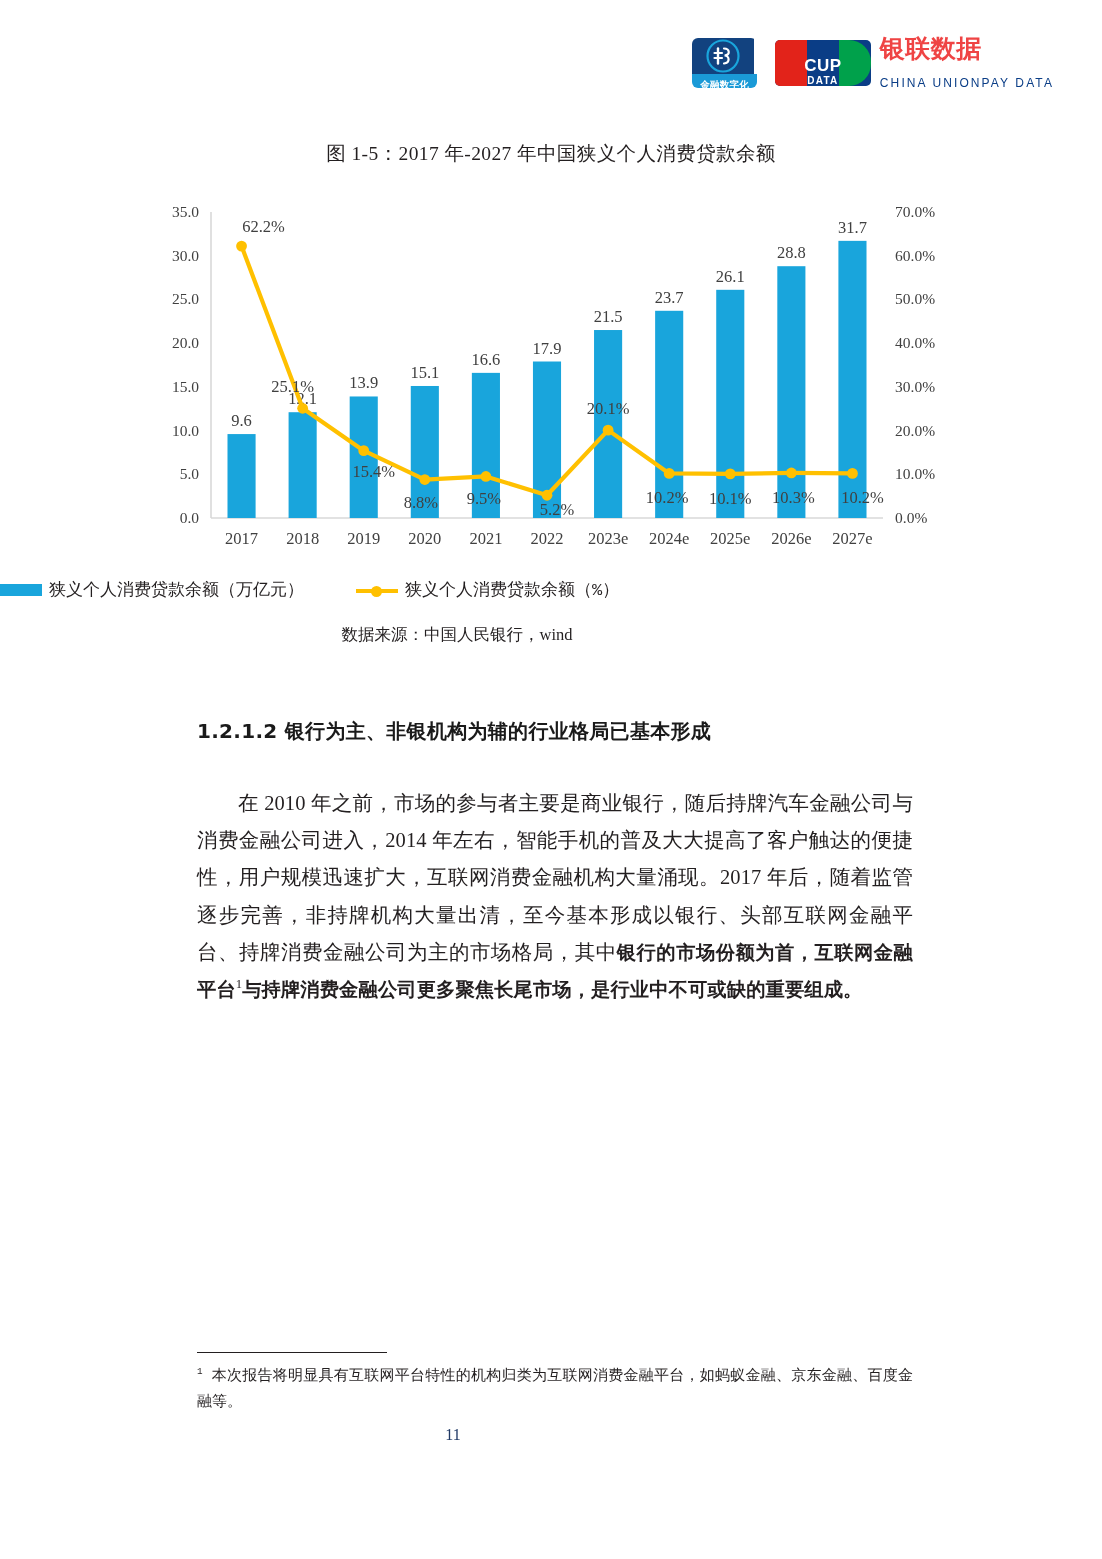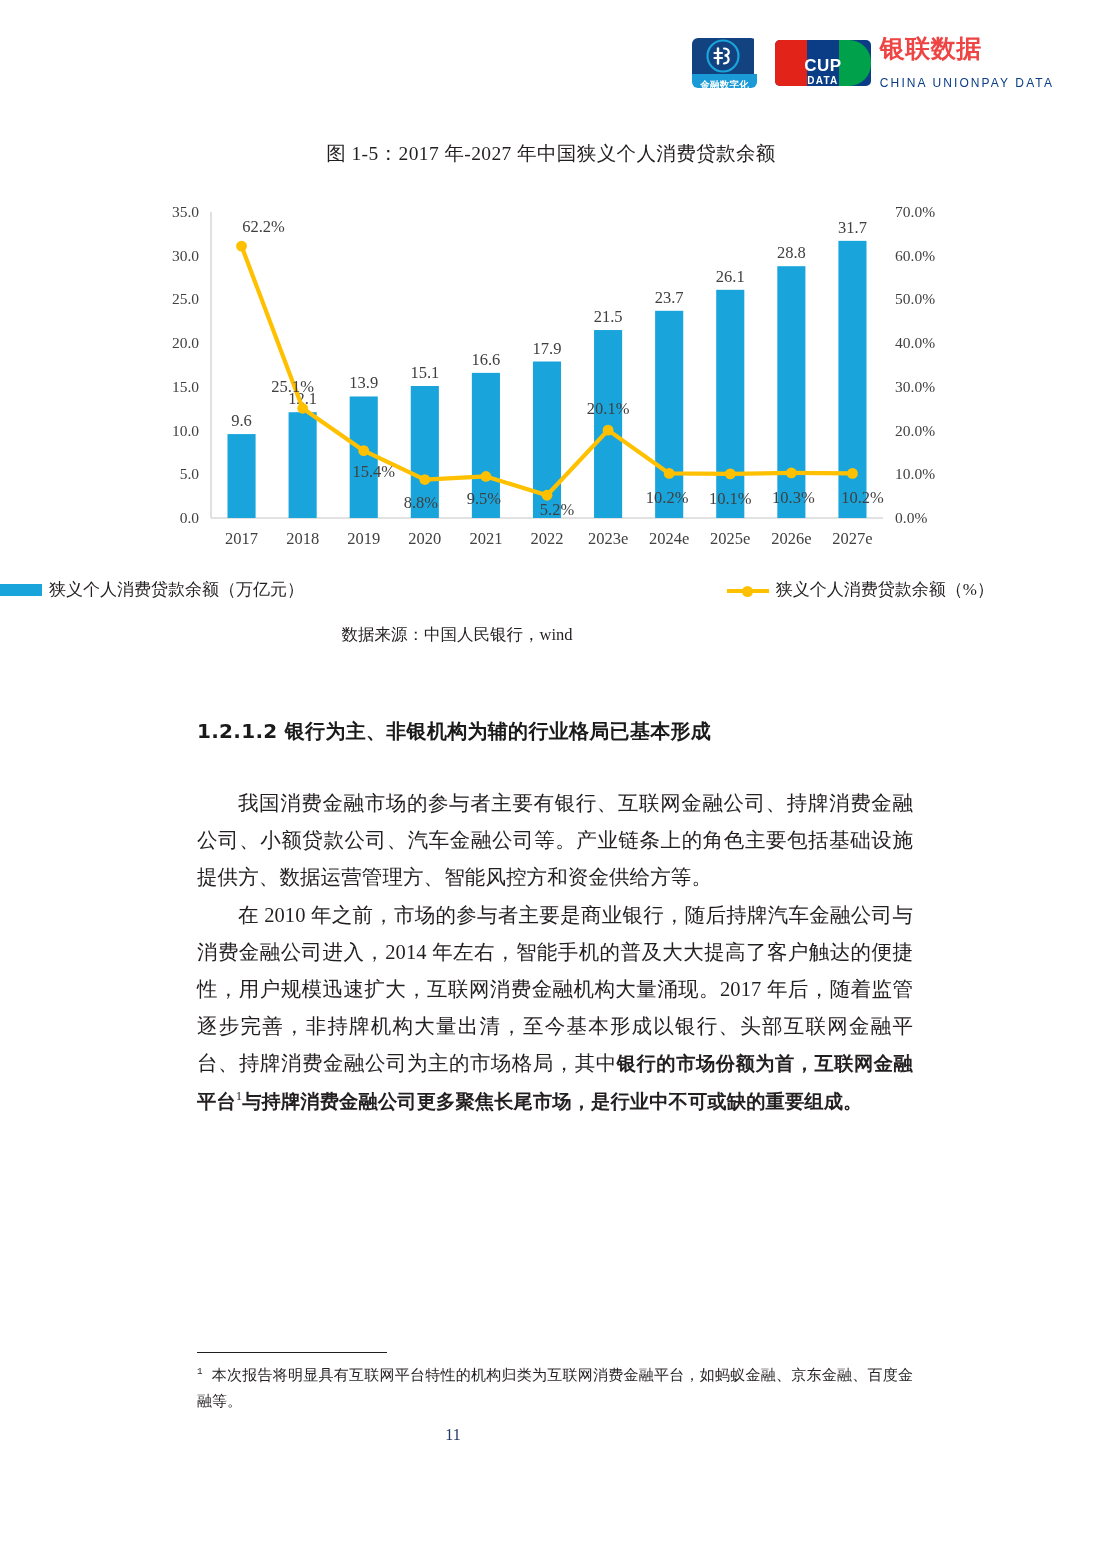--- a/index.html
+++ b/index.html
@@ -59,22 +59,22 @@
   
   .fig-title{
     position:absolute; top:140px; left:0; width:1102px; text-align:center;
     font-family:"Liberation Serif", serif; font-size:19.5px; letter-spacing:.4px;
   }
   .chart-wrap{ position:absolute; left:0; top:190px; width:1102px; height:420px; }
   .chart-svg{ display:block; margin:0 auto; }
 
   .legend{
     position:absolute; top:578px; left:0; width:994px;
-    display:flex; justify-content:space-between; align-items:center; gap:52px;
-    font-family:Liberation Serif, serif; font-size:17px;
+    display:flex; justify-content:flex-start; align-items:center; gap:52px;
+    font-family:Liberation Mono, monospace; font-size:17px;
   }
   .legend-item{ display:flex; align-items:center; gap:7px; }
   .legend-swatch-bar{ width:42px; height:12px; background:#19A5DC; display:block; }
   .legend-swatch-line{ position:relative; width:42px; height:12px; display:block; }
   .legend-swatch-line .ln{ position:absolute; top:5px; left:0; width:42px; height:4px; background:#FFC000; }
   .legend-swatch-line .dt{ position:absolute; top:2px; left:15px; width:11px; height:11px;
       border-radius:50%; background:#FFC000; }
 
   .source-note{
     position:absolute; top:624px; left:0; width:914px; text-align:center;
@@ -246,21 +246,20 @@
     </span>
     <span>狭义个人消费贷款余额（%）</span>
   </div>
 </div>
 
 <div class="source-note">数据来源：中国人民银行，wind</div>
 
 <div class="content">
   <h2 class="section-heading">1.2.1.2  银行为主、非银机构为辅的行业格局已基本形成</h2>
 
-  <p class="para">我国消费金融市场的参与者主要有银行、互联网金融公司、持牌消费金融公司、小额贷款公司、汽车金融公司等。产业链条上的角色主要包括基础设施提供方、数据运营管理方、智能风控方和资金供给方等。</p>
 
   <p class="para"><span>在 2010 年之前，市场的参与者主要是商业银行，随后持牌汽车金融公司与消费金融公司进入，2014 年左右，智能手机的普及大大提高了客户触达的便捷性，用户规模迅速扩大，互联网消费金融机构大量涌现。2017 年后，随着监管逐步完善，非持牌机构大量出清，至今基本形成以银行、头部互联网金融平台、持牌消费金融公司为主的市场格局，其中</span><b class="em">银行的市场份额为首，互联网金融平台</b><sup class="fn">1</sup><b class="em">与持牌消费金融公司更多聚焦长尾市场，是行业中不可或缺的重要组成。</b></p>
 
 </div>
 
 <div class="footnote">
   <div class="footnote-rule"></div>
   <p class="footnote-text"><sup class="fn">1</sup>
      <span>本次报告将明显具有互联网平台特性的机构归类为互联网消费金融平台，如蚂蚁金融、京东金融、百度金融等。</span></p>
 </div>

